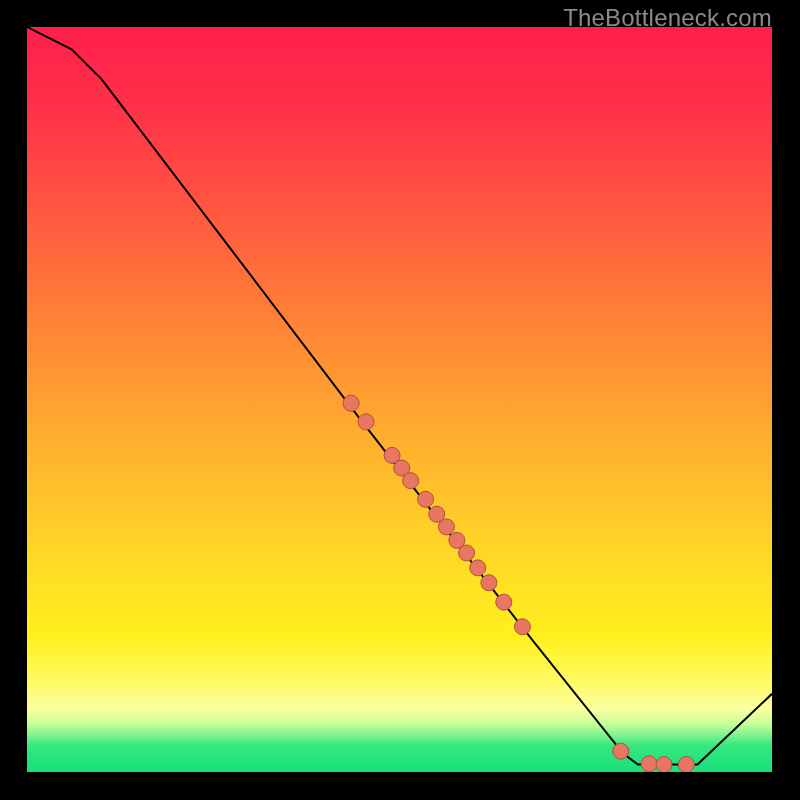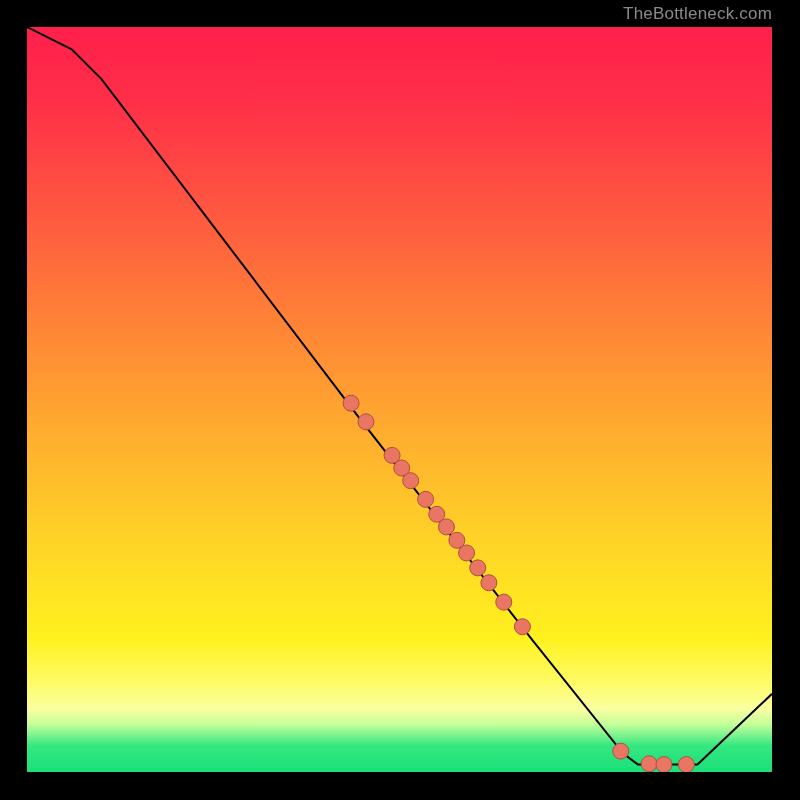--- a/index.html
+++ b/index.html
@@ -39,21 +39,21 @@
       #7ff38f 95%,
       #34e77f 96.5%,
       #1ae07a 100%
     );
   }
   .attribution {
     position: absolute;
     top: 4px;
     right: 28px;
     color: #8a8a8a;
-    font-size: 17px;
+    font-size: 24px;
     letter-spacing: 0.2px;
     user-select: none;
   }
   svg.overlay {
     position: absolute;
     left: 0;
     top: 0;
     width: 745px;
     height: 745px;
   }

